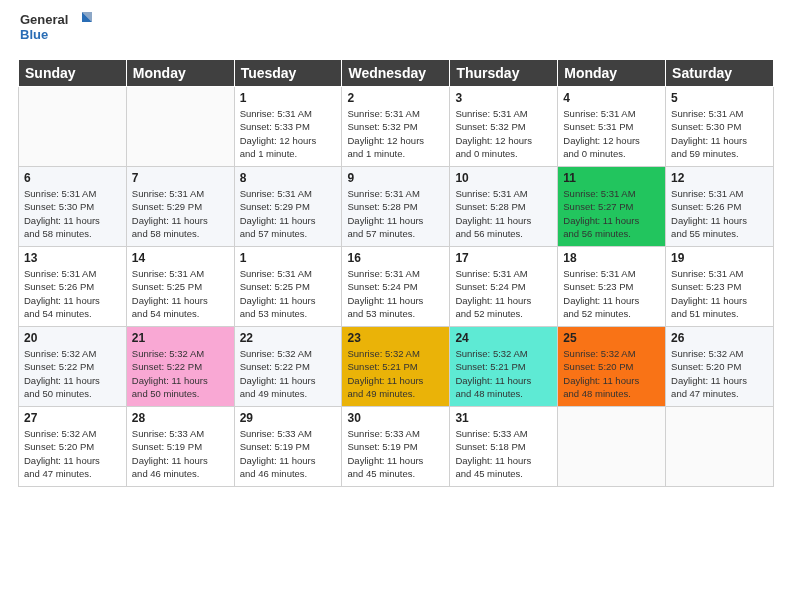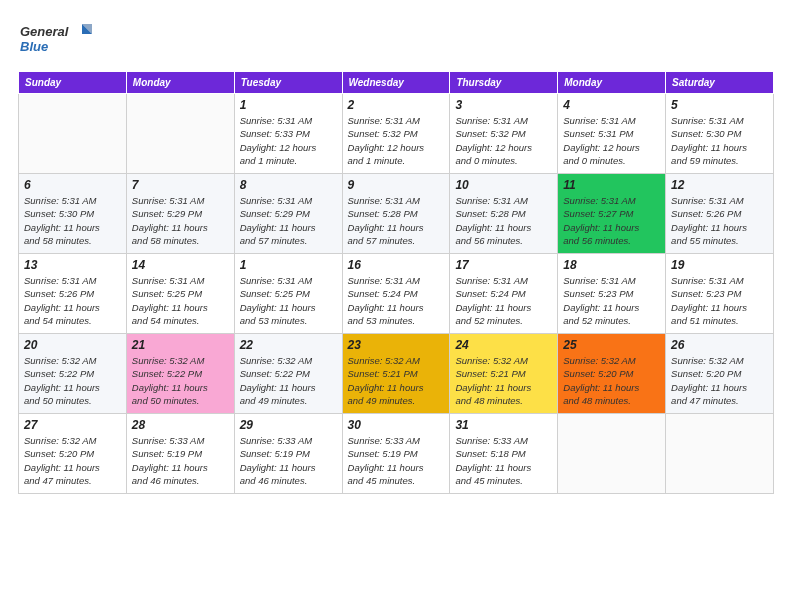--- a/index.html
+++ b/index.html
@@ -6,22 +6,21 @@
     body {
       width: 792px;
       height: 612px;
       font-family: Arial, sans-serif;
       background: #fff;
       overflow: hidden;
     }
     .page {
       width: 792px;
       height: 612px;
-      padding: 18px 18px 10px 18px;
-      font-style: italic;
+      padding: 6px 18px 10px 18px;
     }
     .header {
       display: flex;
       justify-content: space-between;
       align-items: flex-start;
       margin-bottom: 8px;
     }
     .logo {
       display: flex;
       align-items: center;
@@ -38,25 +37,25 @@
     .location {
       font-size: 14px;
       color: #555;
     }
     .calendar {
       width: 100%;
       border-collapse: collapse;
       font-size: 9.5px;
     }
     .calendar th {
-      background-color: #6d28d9;
+      background-color: #404040;
       color: #fff;
       text-align: left;
       padding: 5px 6px;
-      font-size: 10px;
+      font-size: 14px;
       font-weight: bold;
       border: 1px solid #fff;
       margin-top: 15px;
     }
     .calendar td {
       border: 1px solid #d0d0d0;
       vertical-align: top;
       padding: 4px 5px;
       width: 108px;
       height: 80px;
@@ -209,21 +208,21 @@
             <div class="day-info">Sunrise: 5:32 AM<br>Sunset: 5:22 PM<br>Daylight: 11 hours<br>and 50 minutes.</div>
           </td>
           <td style="background: rgb(245, 247, 250);">
             <span class="day-number">22</span>
             <div class="day-info">Sunrise: 5:32 AM<br>Sunset: 5:22 PM<br>Daylight: 11 hours<br>and 49 minutes.</div>
           </td>
           <td style="background: #eab308;">
             <span class="day-number">23</span>
             <div class="day-info">Sunrise: 5:32 AM<br>Sunset: 5:21 PM<br>Daylight: 11 hours<br>and 49 minutes.</div>
           </td>
-          <td style="background: #fde047; margin-left: 16px;">
+          <td style="background: #5eead4; margin-left: 16px;">
             <span class="day-number">24</span>
             <div class="day-info">Sunrise: 5:32 AM<br>Sunset: 5:21 PM<br>Daylight: 11 hours<br>and 48 minutes.</div>
           </td>
           <td style="background: #f97316;">
             <span class="day-number">25</span>
             <div class="day-info">Sunrise: 5:32 AM<br>Sunset: 5:20 PM<br>Daylight: 11 hours<br>and 48 minutes.</div>
           </td>
           <td style="background: rgb(245, 247, 250);">
             <span class="day-number">26</span>
             <div class="day-info">Sunrise: 5:32 AM<br>Sunset: 5:20 PM<br>Daylight: 11 hours<br>and 47 minutes.</div>

